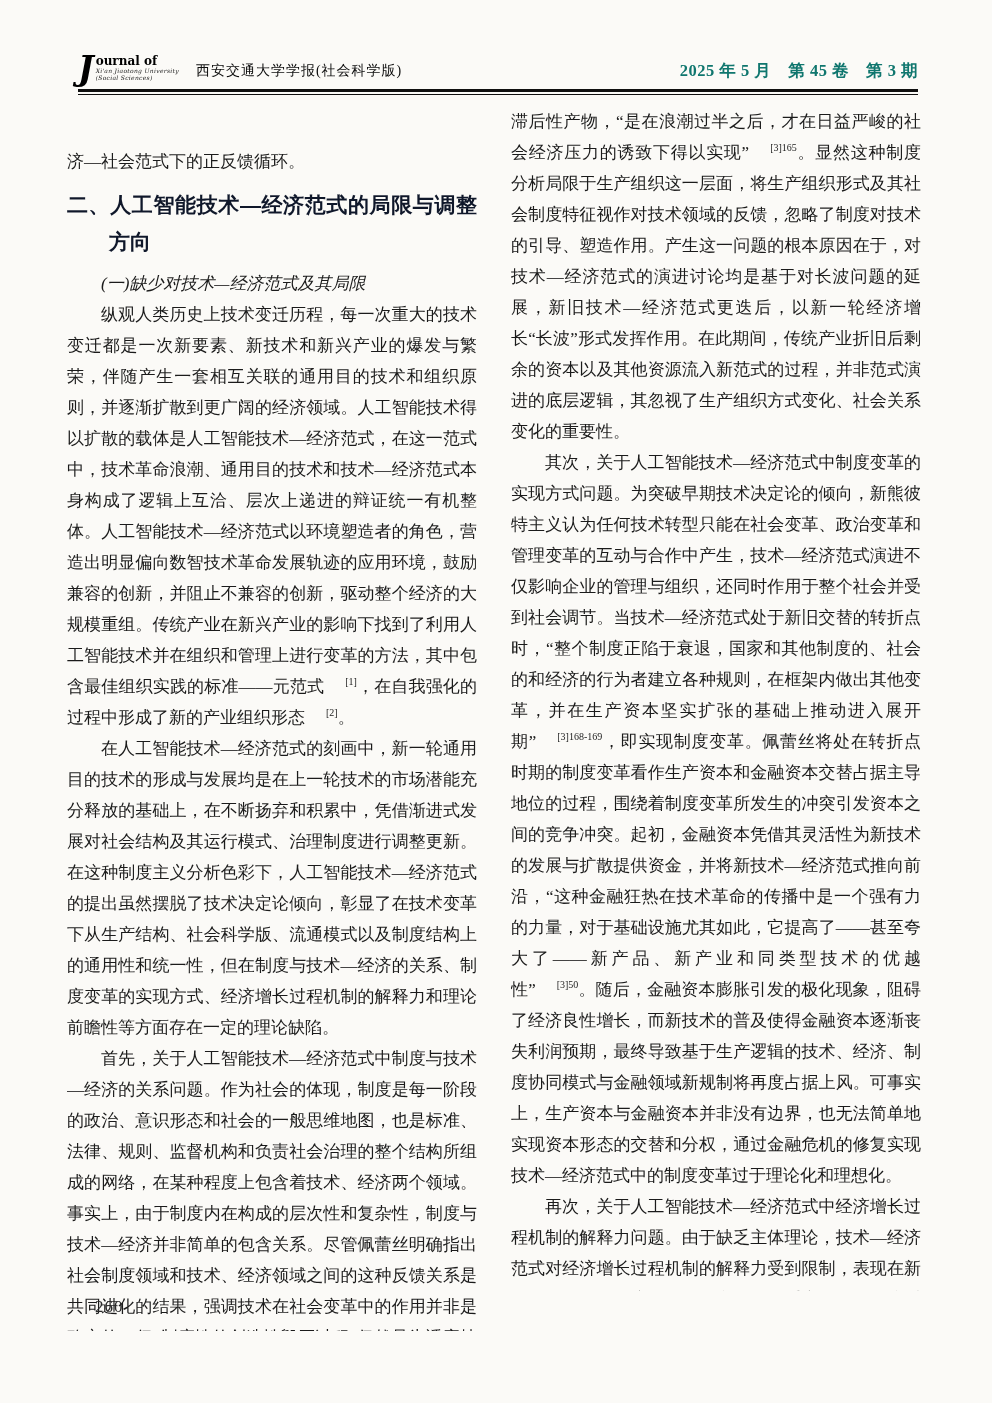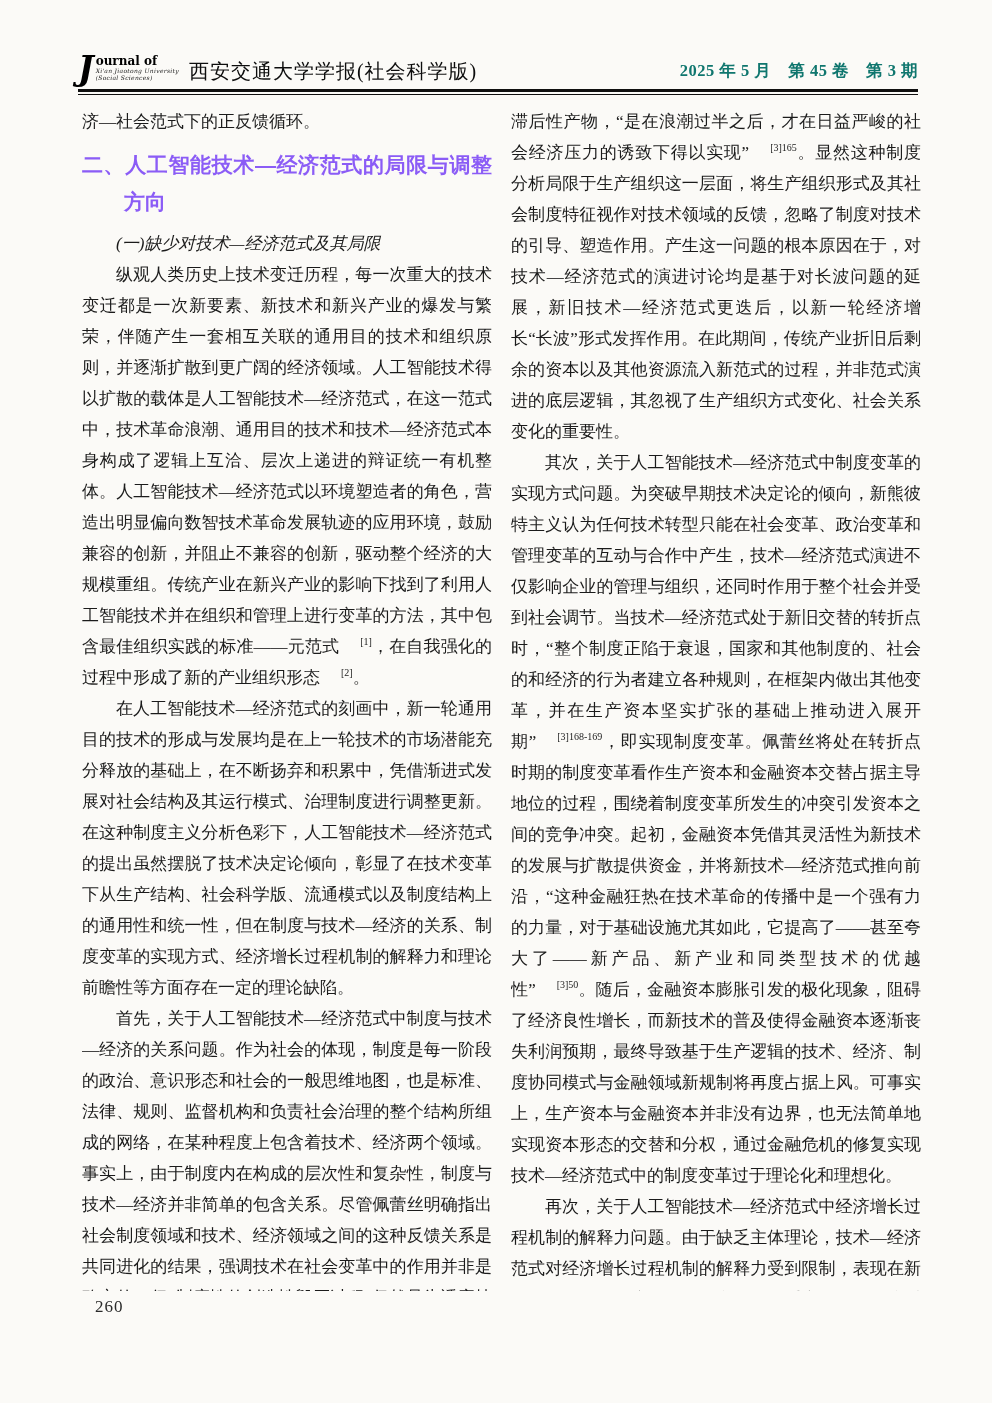--- a/index.html
+++ b/index.html
@@ -26,48 +26,48 @@
   .logo-script .l1{
     font-family:"DejaVu Serif",serif;font-weight:bold;
     font-size:12px;line-height:12px;color:#000;
   }
   .logo-script .l2,.logo-script .l3{
     font-family:"DejaVu Serif",serif;font-style:italic;
     font-size:6px;line-height:7px;color:#222;letter-spacing:.3px;
     white-space:nowrap;
   }
   .journal-cn{
-    font-size:20px;line-height:22px;letter-spacing:1px;color:#0d0d0d;
-    margin-left:2px;padding-bottom:2px;
+    font-size:14px;line-height:22px;letter-spacing:1px;color:#0d0d0d;
+    margin-left:9px;padding-bottom:2px;
   }
   .issue-info{
     font-size:16.5px;font-weight:bold;color:#0f766e;
     padding-bottom:2px;letter-spacing:.5px;white-space:nowrap;
   }
   .rule-thick{height:2.5px;background:#101010;margin-top:5px;}
   .rule-thin{height:1.2px;background:#101010;margin-top:2.5px;}
 
   
   .col{
     position:absolute;top:106px;width:410px;height:1185px;
     font-size:17px;line-height:31px;
     text-align:justify;text-justify:inter-ideograph;
     overflow:hidden;
   }
-  .col-left{left:82px;}
+  .col-left{left:67px;margin-top:40px;}
   .col-right{left:511px;}
   .col p{margin:0;padding:0;}
   p.plain{text-indent:0;}
   p.para{text-indent:2em;}
   p.subheading{text-indent:2em;font-style:italic;}
   p.heading{
     font-family:"Liberation Sans","DejaVu Sans",sans-serif;
     font-weight:bold;font-size:21px;line-height:37px;
     padding-left:2em;text-indent:-2em;
-    margin:9px 0 8px 0;color:#8b5cf6;
+    margin:9px 0 8px 0;color:#0f172a;
   }
   sup{
     font-size:10px;line-height:0;vertical-align:super;
     letter-spacing:0;
     padding-left:21px;
   }
 
   
   .page-number{
     position:absolute;left:95px;top:1297px;

